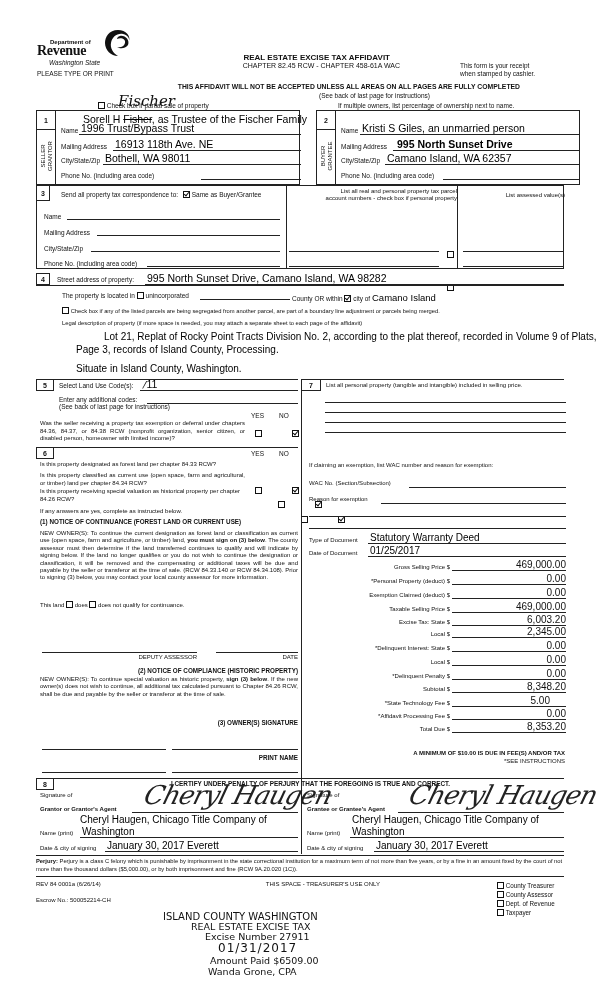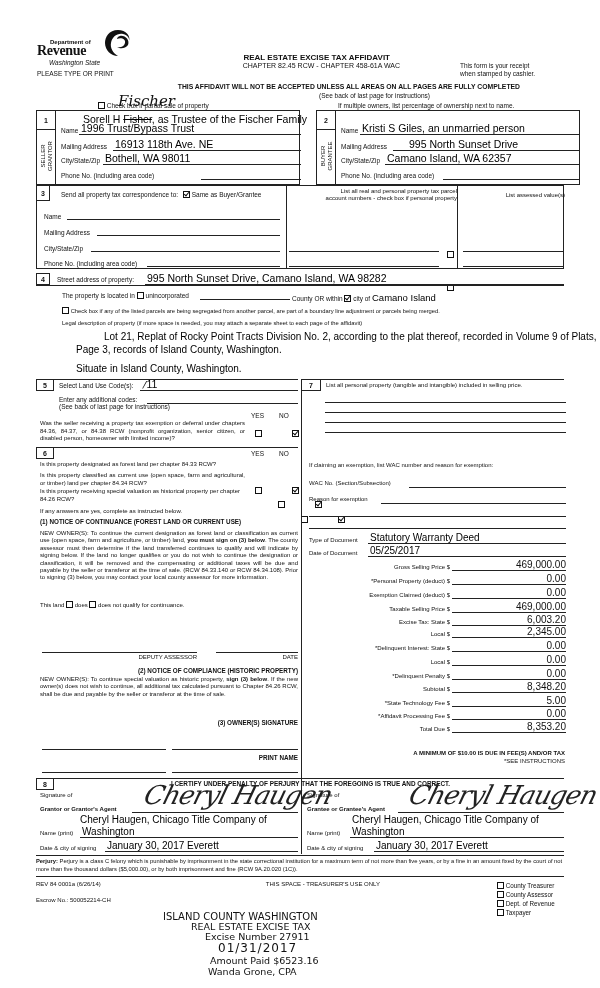--- a/index.html
+++ b/index.html
@@ -81,21 +81,21 @@
   <div class="vline" style="left:18px;top:0;height:73px;"></div>
   <div class="hline" style="left:0;top:18px;width:19px;"></div>
   <div class="vert" style="left:-8px;top:38px;width:36px;height:14px;">
     <div>BUYER</div>
       <div>GRANTEE</div>
   </div>
   <div class="abs small" style="left:24px;top:16px;">Name</div>
   <div class="abs fill" style="left:45px;top:11px;">Kristi S Giles, an unmarried person</div>
   <div class="hline" style="left:43px;top:23px;width:219px;"></div>
   <div class="abs small" style="left:24px;top:32px;">Mailing Address</div>
-  <div class="abs fill" style="left:92px;top:27px;">995 North Sunset Drive</div>
+  <div class="abs fill" style="left:80px;top:27px;font-weight:bold;">995 North Sunset Drive</div>
   <div class="hline" style="left:76px;top:39px;width:186px;"></div>
   <div class="abs small" style="left:24px;top:46px;">City/State/Zip</div>
   <div class="abs fill" style="left:70px;top:41px;">Camano Island, WA 62357</div>
   <div class="hline" style="left:68px;top:53px;width:194px;"></div>
   <div class="abs small" style="left:24px;top:61px;">Phone No. (including area code)</div>
   <div class="abs fill" style="left:128px;top:57px;width:132px;height:10px;"></div>
   <div class="hline" style="left:126px;top:68px;width:136px;"></div>
 </div>
 
 <div class="box" style="left:36px;top:185px;width:528px;height:84px;">
@@ -157,21 +157,21 @@
     <span>city of</span>
     <span class="fill" style="font-size:9.5px;">Camano Island</span>
   </div>
 
   <div class="abs small" style="left:62px;top:307px;white-space:nowrap;font-size:5.8px;">
     <span class="cb"></span>
     <span>Check box if any of the listed parcels are being segregated from another parcel, are part of a boundary line adjustment or parcels being merged.</span>
   </div>
   <div class="abs" style="left:62px;top:320px;font-size:5.8px;white-space:nowrap;">Legal description of property (if more space is needed, you may attach a separate sheet to each page of the affidavit)</div>
   <div class="abs fill" style="left:76px;top:331px;font-size:10px;white-space:nowrap;padding-left:28px;">Lot 21, Replat of Rocky Point Tracts Division No. 2, according to the plat thereof, recorded in Volume 9 of Plats,</div>
-  <div class="abs fill" style="left:76px;top:344px;font-size:10px;white-space:nowrap;">Page 3, records of Island County, Washington.</div>
+  <div class="abs fill" style="left:76px;top:344px;font-size:10px;white-space:nowrap;">Page 3, records of Island County, Processing.</div>
   <div class="abs fill" style="left:76px;top:363px;font-size:10px;white-space:nowrap;">Situate in Island County, Washington.</div>
 </div>
 
 <div>
   <div class="hline" style="left:36px;top:379px;width:262px;"></div>
   <div class="secnum" style="left:36px;top:379px;width:18px;height:12px;line-height:12px;">5</div>
   <div class="abs small" style="left:59px;top:382px;">Select Land Use Code(s):</div>
   <div class="abs fill" style="left:143px;top:378px;">
     <span style="font-style:italic;font-family:'DejaVu Serif',serif;font-size:10px;">/</span><span>11</span>
   </div>
@@ -248,21 +248,21 @@
   <div class="hline" style="left:409px;top:487px;width:157px;"></div>
   <div class="abs" style="left:309px;top:496px;font-size:6px;">Reason for exemption</div>
   <div class="hline" style="left:381px;top:503px;width:185px;"></div>
   <div class="hline" style="left:309px;top:516px;width:257px;"></div>
   <div class="hline" style="left:309px;top:528px;width:257px;"></div>
 
   <div class="abs" style="left:309px;top:537px;font-size:6px;">Type of Document</div>
   <div class="abs fill" style="left:370px;top:532px;font-size:10px;">Statutory Warranty Deed</div>
   <div class="hline" style="left:368px;top:543px;width:198px;"></div>
   <div class="abs" style="left:309px;top:550px;font-size:6px;">Date of Document</div>
-  <div class="abs fill" style="left:370px;top:545px;font-size:10px;">05/25/2017</div>
+  <div class="abs fill" style="left:370px;top:545px;font-size:10px;">01/25/2017</div>
   <div class="hline" style="left:368px;top:556px;width:198px;"></div>
 
   <div>
     <div>
       <div class="row-label" style="left:310px;top:564px;width:140px;">Gross Selling Price $</div>
       <div class="row-val" style="left:452px;top:559px;width:114px;">469,000.00</div>
       <div class="hline" style="left:452px;top:570px;width:114px;"></div>
     </div>
     <div>
       <div class="row-label" style="left:310px;top:578px;width:140px;">*Personal Property (deduct) $</div>
@@ -304,21 +304,21 @@
       <div class="row-val" style="left:452px;top:668px;width:114px;">0.00</div>
       <div class="hline" style="left:452px;top:679px;width:114px;"></div>
     </div>
     <div>
       <div class="row-label" style="left:310px;top:686px;width:140px;">Subtotal $</div>
       <div class="row-val" style="left:452px;top:681px;width:114px;">8,348.20</div>
       <div class="hline" style="left:452px;top:692px;width:114px;"></div>
     </div>
     <div>
       <div class="row-label" style="left:310px;top:700px;width:140px;">*State Technology Fee $</div>
-      <div class="row-val" style="left:452px;top:695px;width:114px;">5.00</div>
+      <div class="row-val" style="left:436px;top:695px;width:114px;">5.00</div>
       <div class="hline" style="left:452px;top:706px;width:114px;"></div>
     </div>
     <div>
       <div class="row-label" style="left:310px;top:713px;width:140px;">*Affidavit Processing Fee $</div>
       <div class="row-val" style="left:452px;top:708px;width:114px;">0.00</div>
       <div class="hline" style="left:452px;top:719px;width:114px;"></div>
     </div>
     <div>
       <div class="row-label" style="left:310px;top:726px;width:140px;">Total Due $</div>
       <div class="row-val" style="left:452px;top:721px;width:114px;">8,353.20</div>
@@ -376,16 +376,16 @@
     <div><span class="cb"></span> <span>County Assessor</span></div>
     <div><span class="cb"></span> <span>Dept. of Revenue</span></div>
     <div><span class="cb"></span> <span>Taxpayer</span></div>
   </div>
 
   <div class="stamp">
     <div class="abs" style="left:163px;top:911px;font-size:10px;">ISLAND COUNTY WASHINGTON</div>
     <div class="abs" style="left:191px;top:921px;font-size:9.5px;text-align:center;">REAL ESTATE EXCISE TAX</div>
     <div class="abs" style="left:205px;top:931px;font-size:9.5px;">Excise Number 27911</div>
     <div class="abs" style="left:218px;top:941px;font-size:12px;letter-spacing:1px;">01/31/2017</div>
-    <div class="abs" style="left:210px;top:955px;font-size:9.5px;">Amount Paid $6523.16</div>
+    <div class="abs" style="left:210px;top:955px;font-size:9.5px;">Amount Paid $6509.00</div>
     <div class="abs" style="left:208px;top:966px;font-size:9.5px;">Wanda Grone, CPA</div>
   </div>
 </div>
 
 </body></html>

